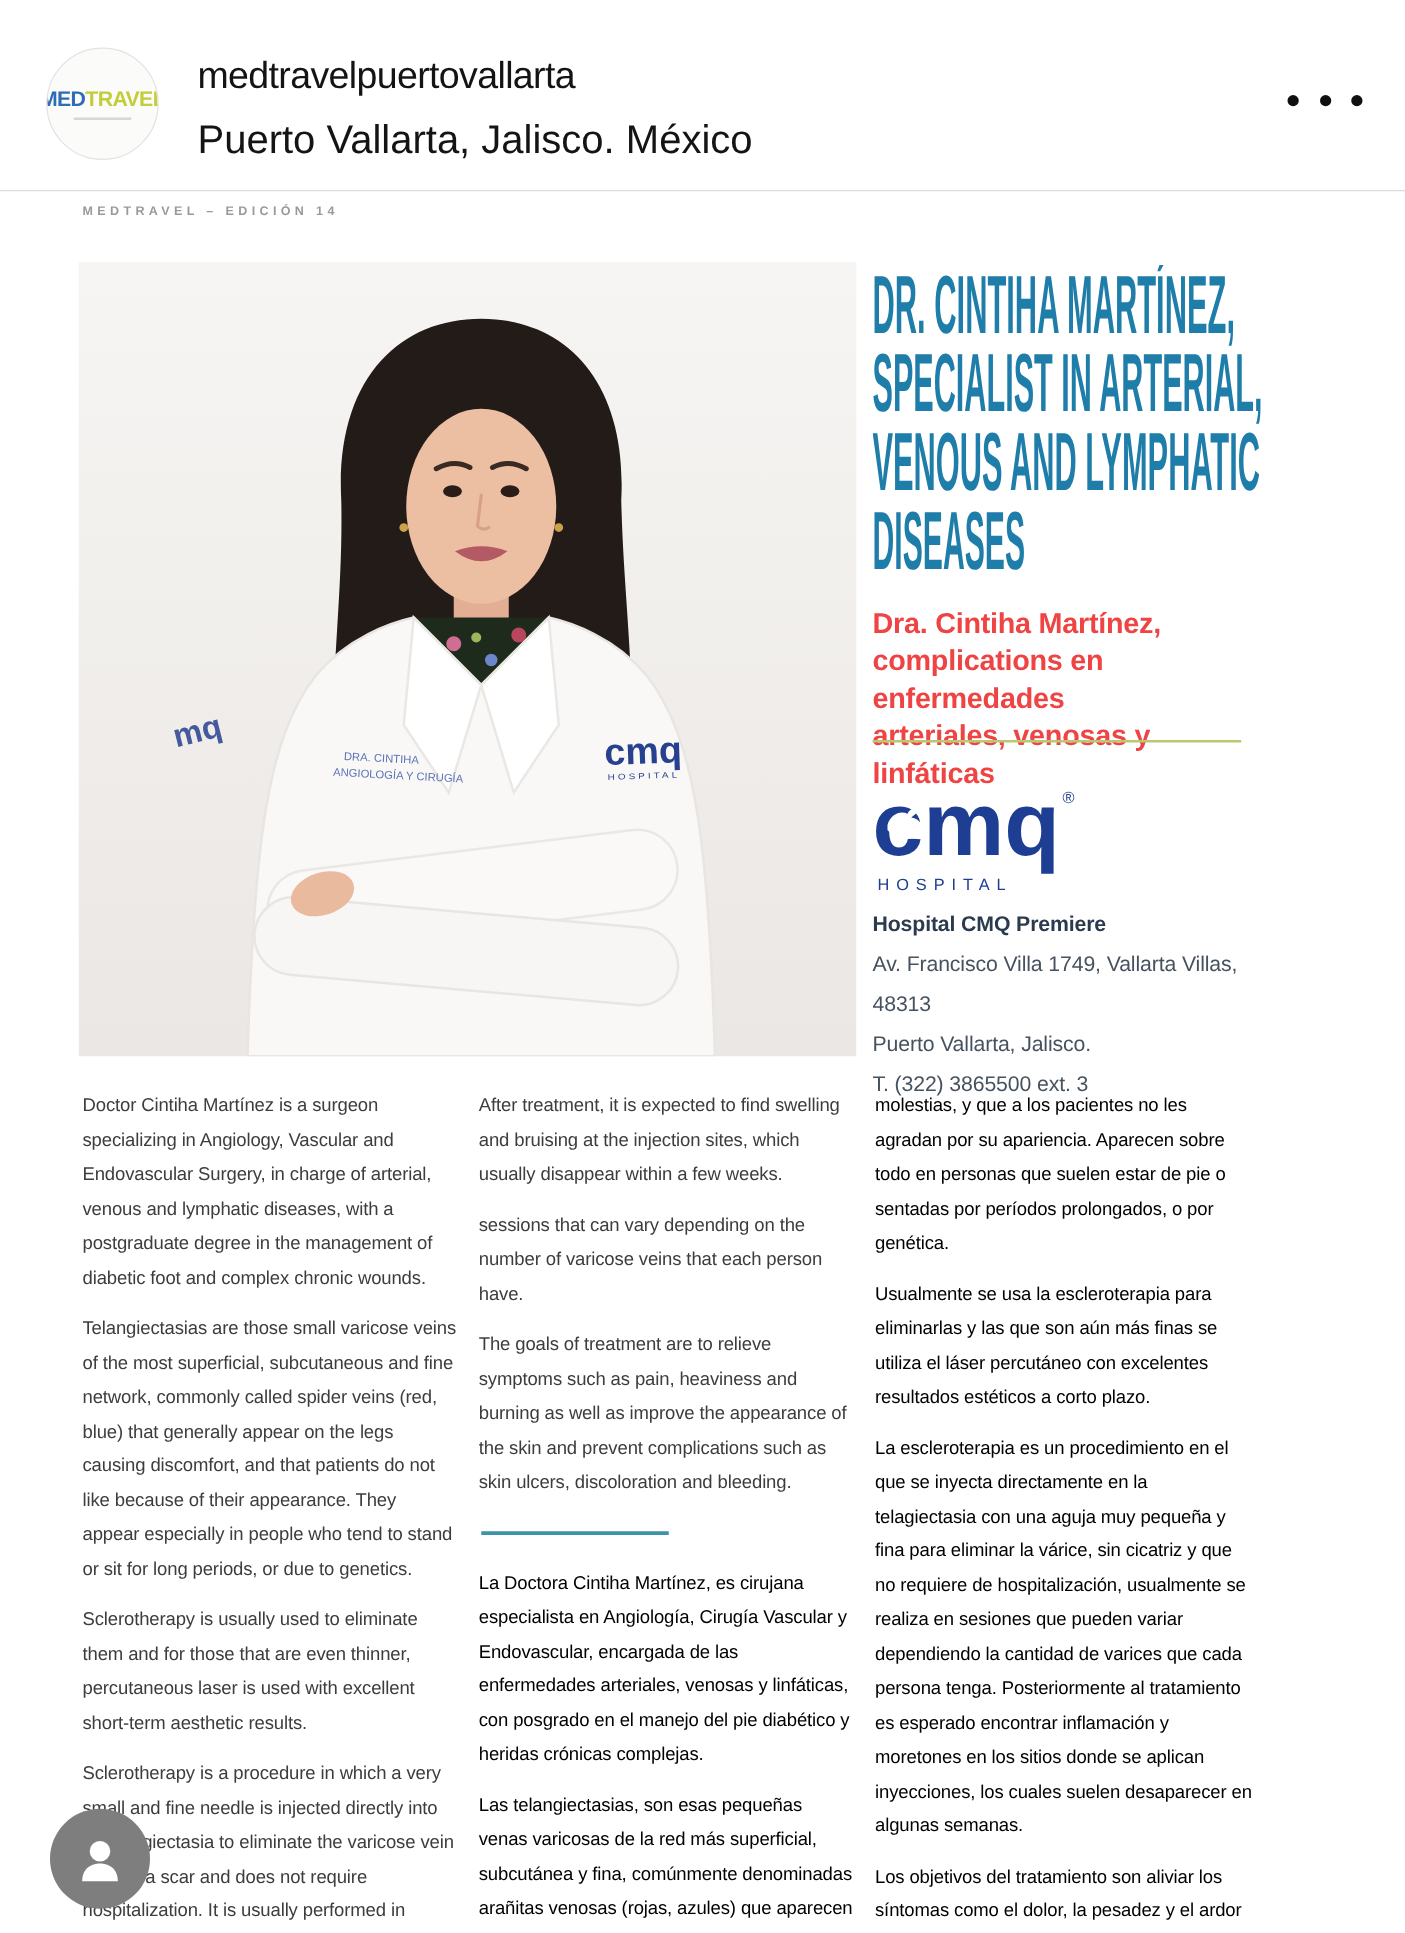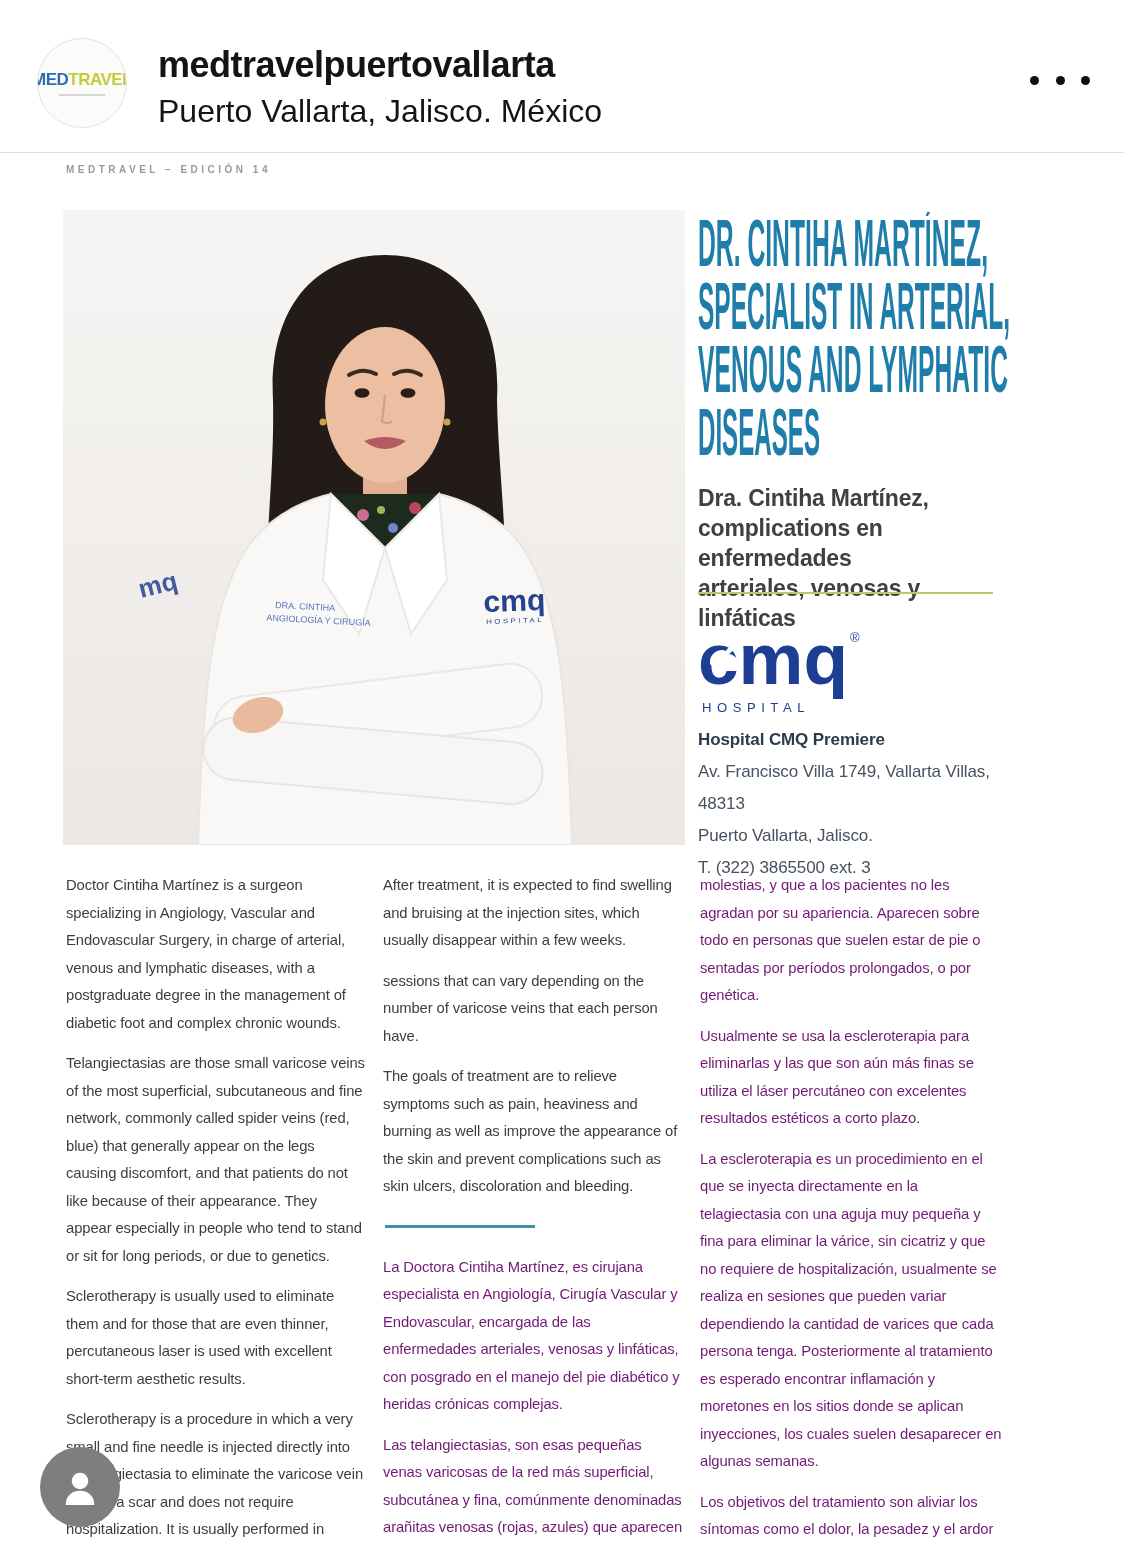--- a/index.html
+++ b/index.html
@@ -8,47 +8,47 @@
 
   
   .header{position:absolute;left:0;top:0;width:1124px;height:152px;background:#fff;border-bottom:1px solid #dcdcdc;}
   .avatar{position:absolute;left:37px;top:38px;width:88px;height:88px;border-radius:50%;
           background:#fbfbfa;border:1px solid #e3e3e3;display:flex;flex-direction:column;
           align-items:center;justify-content:center;overflow:hidden;cursor:pointer;}
   .avatar .logoline{font-weight:bold;font-size:17px;letter-spacing:-0.5px;white-space:nowrap;}
   .avatar .med{color:#2e6cb5;}
   .avatar .travel{color:#c3cd39;}
   .avatar .tagline{width:46px;height:2px;background:#d7d7d2;margin-top:4px;}
-  .username{position:absolute;left:158px;top:44px;font-size:36px;font-weight:bold;color:#141414;letter-spacing:-0.5px;}
+  .username{position:absolute;left:158px;top:44px;font-size:30px;font-weight:normal;color:#141414;letter-spacing:-0.5px;}
   .location{position:absolute;left:158px;top:93px;font-size:32px;color:#141414;}
   .menu-dots{position:absolute;left:1030px;top:70px;width:60px;height:20px;display:flex;justify-content:space-between;align-items:center;cursor:pointer;}
   .menu-dots i{width:9px;height:9px;border-radius:50%;background:#101010;}
 
   
   .edition{position:absolute;left:66px;top:164px;font-size:10px;font-weight:bold;color:#9a9a98;letter-spacing:3.5px;}
 
   .photo{position:absolute;left:63px;top:210px;width:622px;height:635px;background:#f2f0ee;}
 
   .title-block{position:absolute;left:698px;top:212px;width:312px;height:252px;}
   .subtitle{position:absolute;left:698px;top:483px;width:312px;font-size:23px;font-weight:bold;
-            color:#404040;line-height:30px;letter-spacing:-0.2px;}
+            color:#ef4444;line-height:30px;letter-spacing:-0.2px;}
   .green-rule{position:absolute;left:698px;top:592px;width:295px;height:2px;background:#b9c972;}
 
   .cmq-block{position:absolute;left:698px;top:620px;width:170px;height:102px;}
 
   .hospital{position:absolute;left:698px;top:724px;width:330px;font-size:17px;line-height:32px;color:#46525f;letter-spacing:-0.1px;}
   .hospital .hname{font-weight:bold;color:#2c3a4e;}
 
   
   .cols{position:absolute;left:66px;top:872px;width:992px;height:674px;overflow:hidden;display:flex;}
   .col{width:300px;margin-right:17px;font-size:14.8px;line-height:27.5px;letter-spacing:-0.1px;}
   .col:last-child{width:302px;margin-right:0;}
   .col p{margin:0 0 13px 0;}
   .en{color:#3d3d3d;}
-  .es{color:#701a75;}
+  .es{color:#000000;}
   .teal-rule{width:150px;height:3px;background:#3d93a8;margin:24px 0 26px 2px;}
 
   
   .fab{position:absolute;left:40px;top:1447px;width:80px;height:80px;border-radius:50%;
        background:#7e7e7e;display:flex;align-items:center;justify-content:center;cursor:pointer;}
 </style>
 </head>
 <body>
 
 <div class="canvas">

